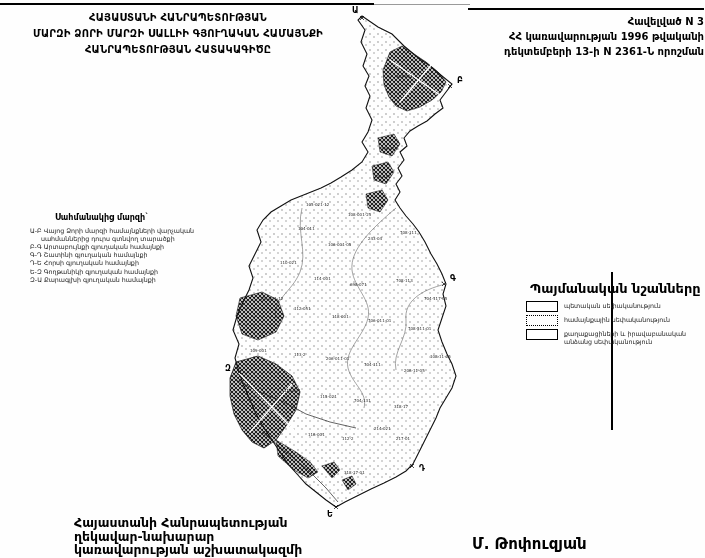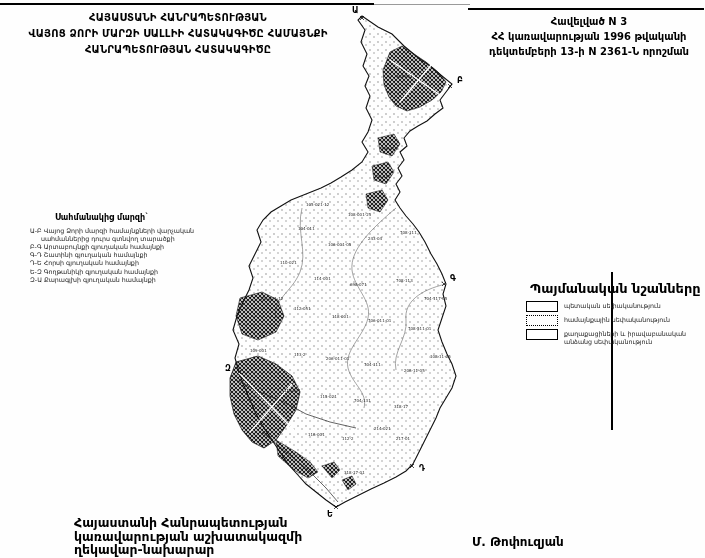--- a/index.html
+++ b/index.html
@@ -12,40 +12,40 @@
   .scan-line{position:absolute;background:#000;}
   .line-top-left{left:0;top:3px;width:374px;height:2px;}
   .line-top-mid{left:374px;top:4px;width:96px;height:1px;background:#9a9a9a;}
   .line-top-right{left:468px;top:8px;width:236px;height:2px;}
   .line-right-vert{left:611px;top:272px;width:2px;height:158px;}
 
   
   .title-block{position:absolute;left:4px;top:10px;width:348px;text-align:center;
     font-weight:bold;font-size:10px;line-height:16px;letter-spacing:.2px;white-space:nowrap;}
   
-  .annex-block{position:absolute;left:474px;top:14px;width:230px;text-align:center;
+  .annex-block{position:absolute;left:474px;top:14px;width:230px;text-align:right;
     font-weight:bold;font-size:10px;line-height:15px;white-space:nowrap;}
 
   
   .adjacent{position:absolute;left:30px;top:214px;width:210px;font-size:6.3px;line-height:8.1px;}
   .adjacent .heading{font-size:8px;font-weight:bold;margin-left:25px;margin-bottom:5px;}
   .adjacent .row{white-space:nowrap;color:#1b1b1b;}
   .adjacent .row.indent{padding-left:11px;}
 
   
   .legend{position:absolute;left:526px;top:281px;width:170px;}
   .legend .legend-title{font-size:13px;font-weight:bold;margin-left:4px;margin-bottom:5px;white-space:nowrap;}
   .legend .lrow{display:flex;align-items:flex-start;margin-bottom:3px;}
   .legend .swatch{width:30px;height:9px;border:1px solid #000;background:#fff;flex:0 0 auto;margin-right:6px;}
   .legend .swatch.dotted{border-style:dotted;}
   .legend .llabel{font-size:6.3px;line-height:7.6px;color:#1b1b1b;white-space:nowrap;padding-top:1px;}
 
   
   .footer-left{position:absolute;left:74px;top:516px;font-weight:bold;font-size:12.5px;line-height:13.5px;white-space:nowrap;}
-  .signature{position:absolute;left:472px;top:535px;font-weight:bold;font-size:12px;white-space:nowrap;}
+  .signature{position:absolute;left:472px;top:535px;font-weight:bold;font-size:15px;white-space:nowrap;}
 
   
   #map-svg{position:absolute;left:0;top:0;}
   #map-svg .pcode{font:4px "DejaVu Sans",sans-serif;fill:#2a2a2a;}
   #map-svg .bletter{font:bold 8px "DejaVu Sans",sans-serif;fill:#000;}
   #map-svg .btick{stroke:#000;stroke-width:.7;fill:none;}
 </style>
 </head>
 <body>
 
@@ -142,21 +142,21 @@
       <path d="M410,464 l4,4 M414,464 l-4,4" class="btick"></path>
       <text x="419" y="471" class="bletter">Դ</text>
       <path d="M334,505 l4,4 M338,505 l-4,4" class="btick"></path>
       <text x="327" y="517" class="bletter">Ե</text>
       <path d="M237,370 l4,4 M241,370 l-4,4" class="btick"></path>
       <text x="225" y="371" class="bletter">Զ</text>
     </svg>
 
   <div class="title-block">
     <div>ՀԱՅԱՍՏԱՆԻ ՀԱՆՐԱՊԵՏՈՒԹՅԱՆ</div>
-    <div>ՎԱՅՈՑ ՁՈՐԻ ՄԱՐԶԻ ՍԱԼԼԻԻ ՀԱՏԱԿԱԳԻԾԸ ՀԱՄԱՅՆՔԻ</div>
+    <div>ՄԱՐԶԻ ՁՈՐԻ ՄԱՐԶԻ ՍԱԼԼԻԻ ԳՅՈՒՂԱԿԱՆ ՀԱՄԱՅՆՔԻ</div>
     <div>ՀԱՆՐԱՊԵՏՈՒԹՅԱՆ ՀԱՏԱԿԱԳԻԾԸ</div>
   </div>
 
   <div class="annex-block">
     <div>Հավելված N 3</div>
     <div>ՀՀ կառավարության 1996 թվականի</div>
     <div>դեկտեմբերի 13-ի N 2361-Ն որոշման</div>
   </div>
 
   <div class="adjacent">
@@ -184,18 +184,18 @@
       <div class="swatch"></div>
       <div class="llabel">
         <div>քաղաքացիների և իրավաբանական</div>
         <div>անձանց սեփականություն</div>
       </div>
     </div>
   </div>
 
   <div class="footer-left">
     <div>Հայաստանի Հանրապետության</div>
+    <div>ղեկավար-նախարար</div>
     <div>կառավարության աշխատակազմի</div>
-    <div>ղեկավար-նախարար</div>
   </div>
   <div class="signature">Մ. Թոփուզյան</div>
 
 </div>
 
 </body></html>

